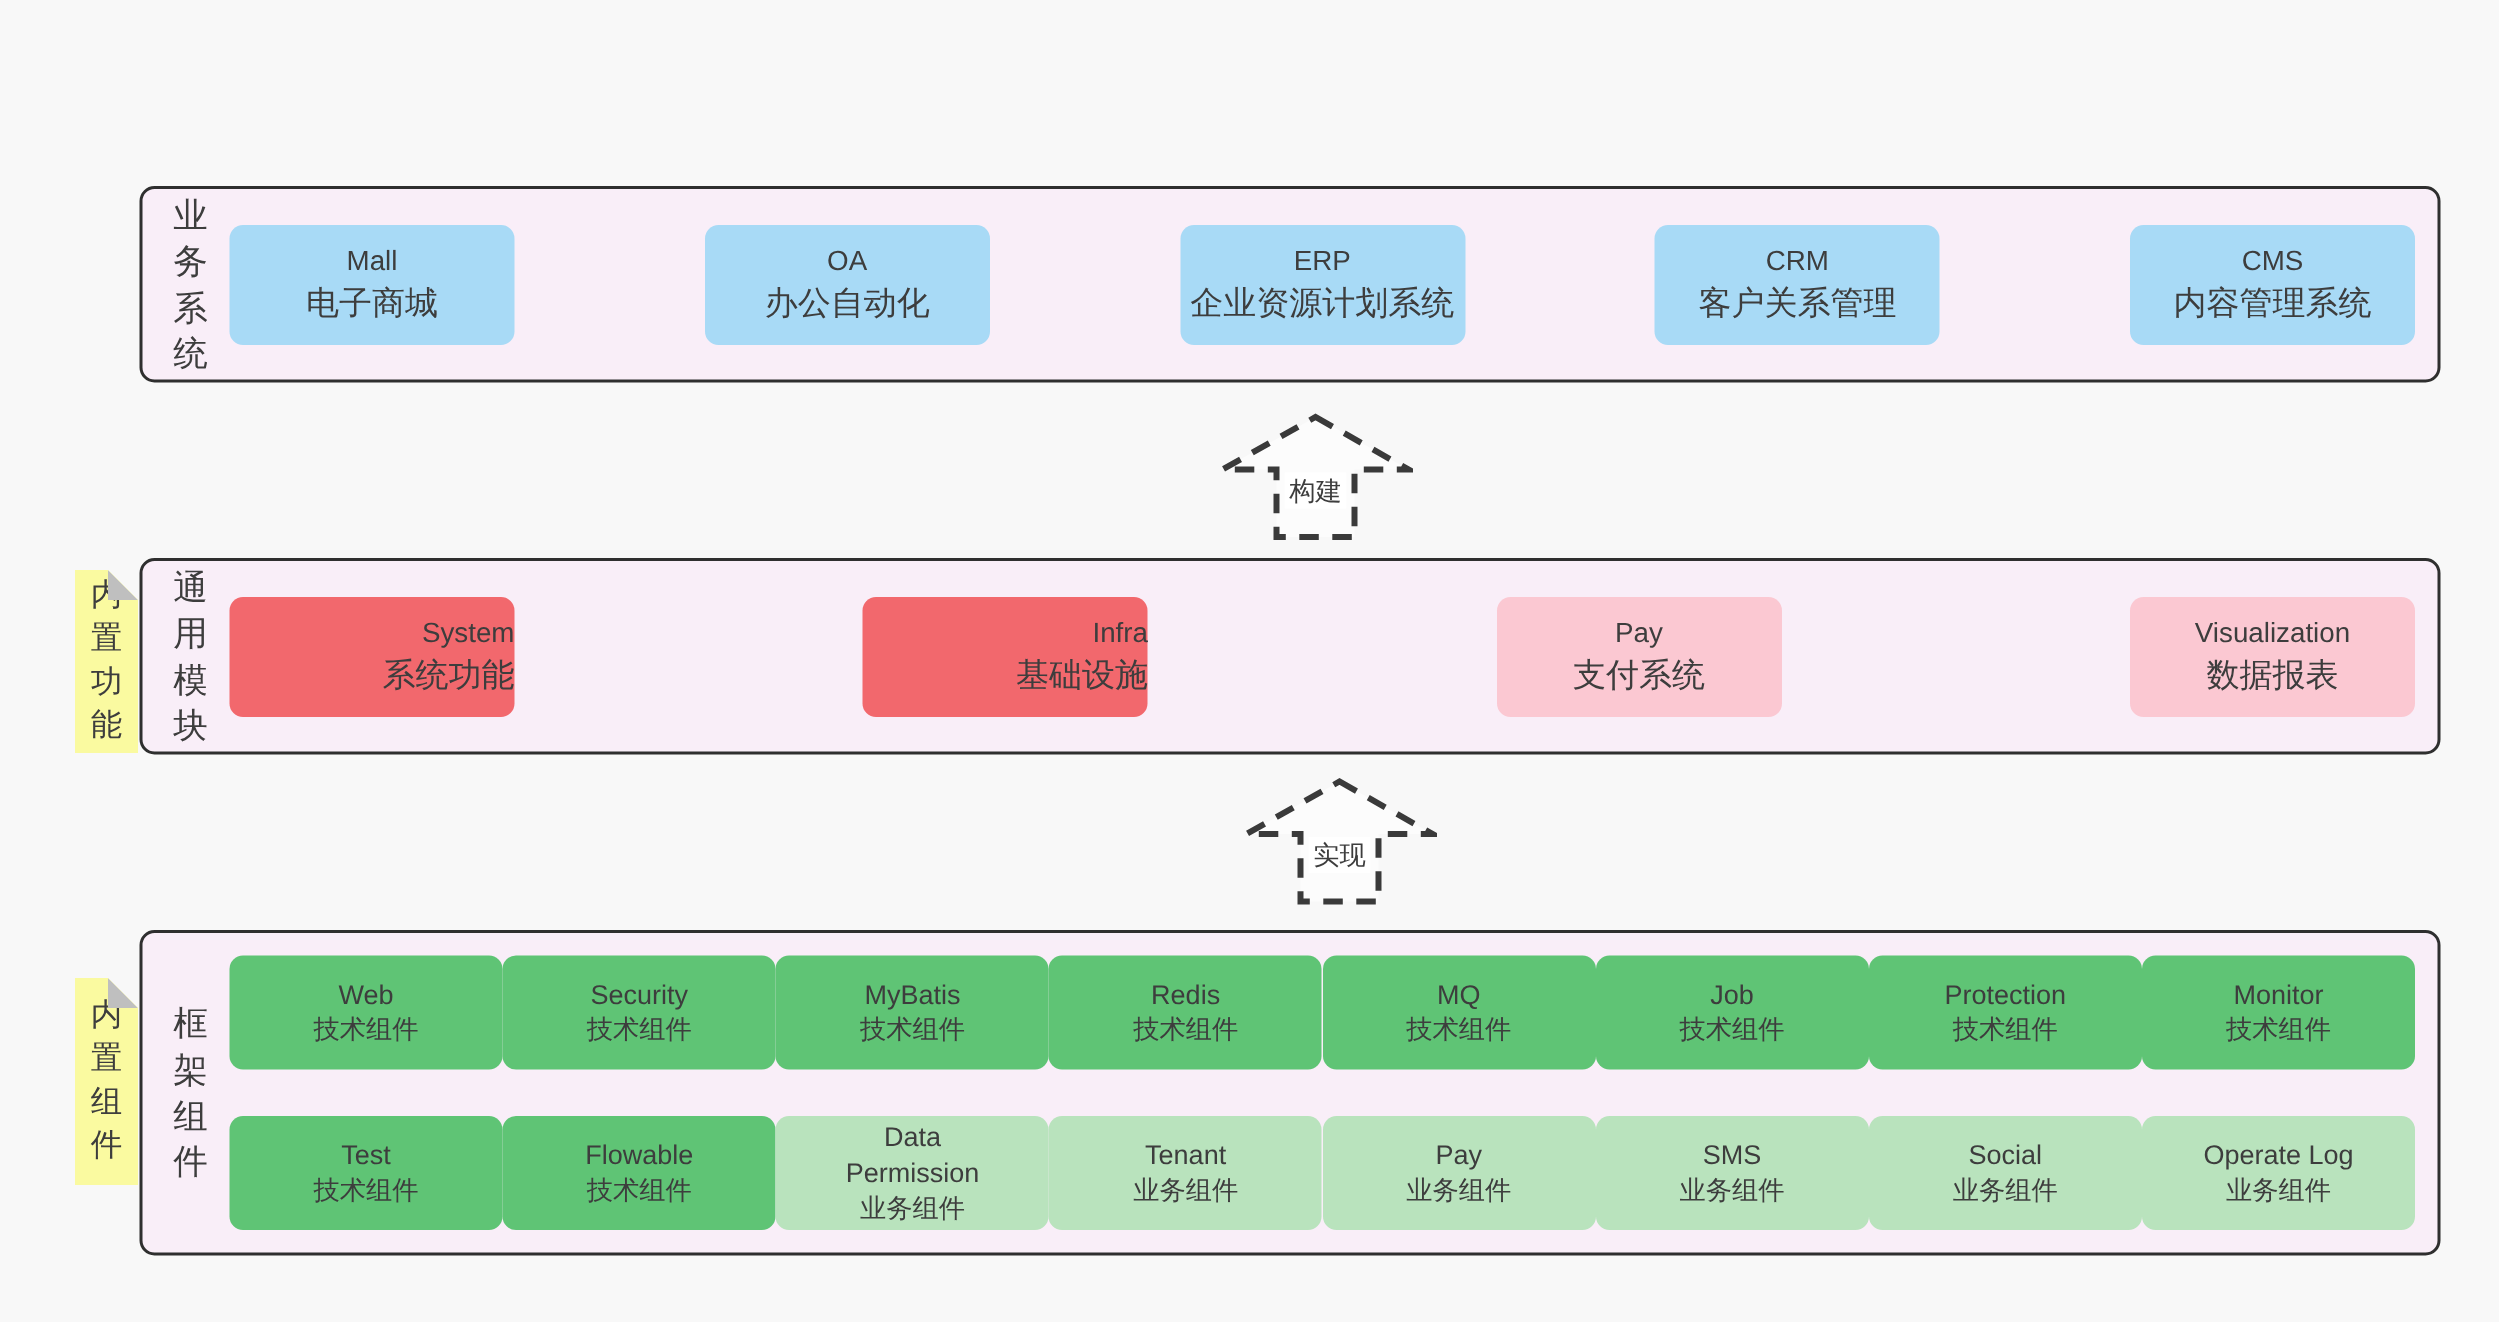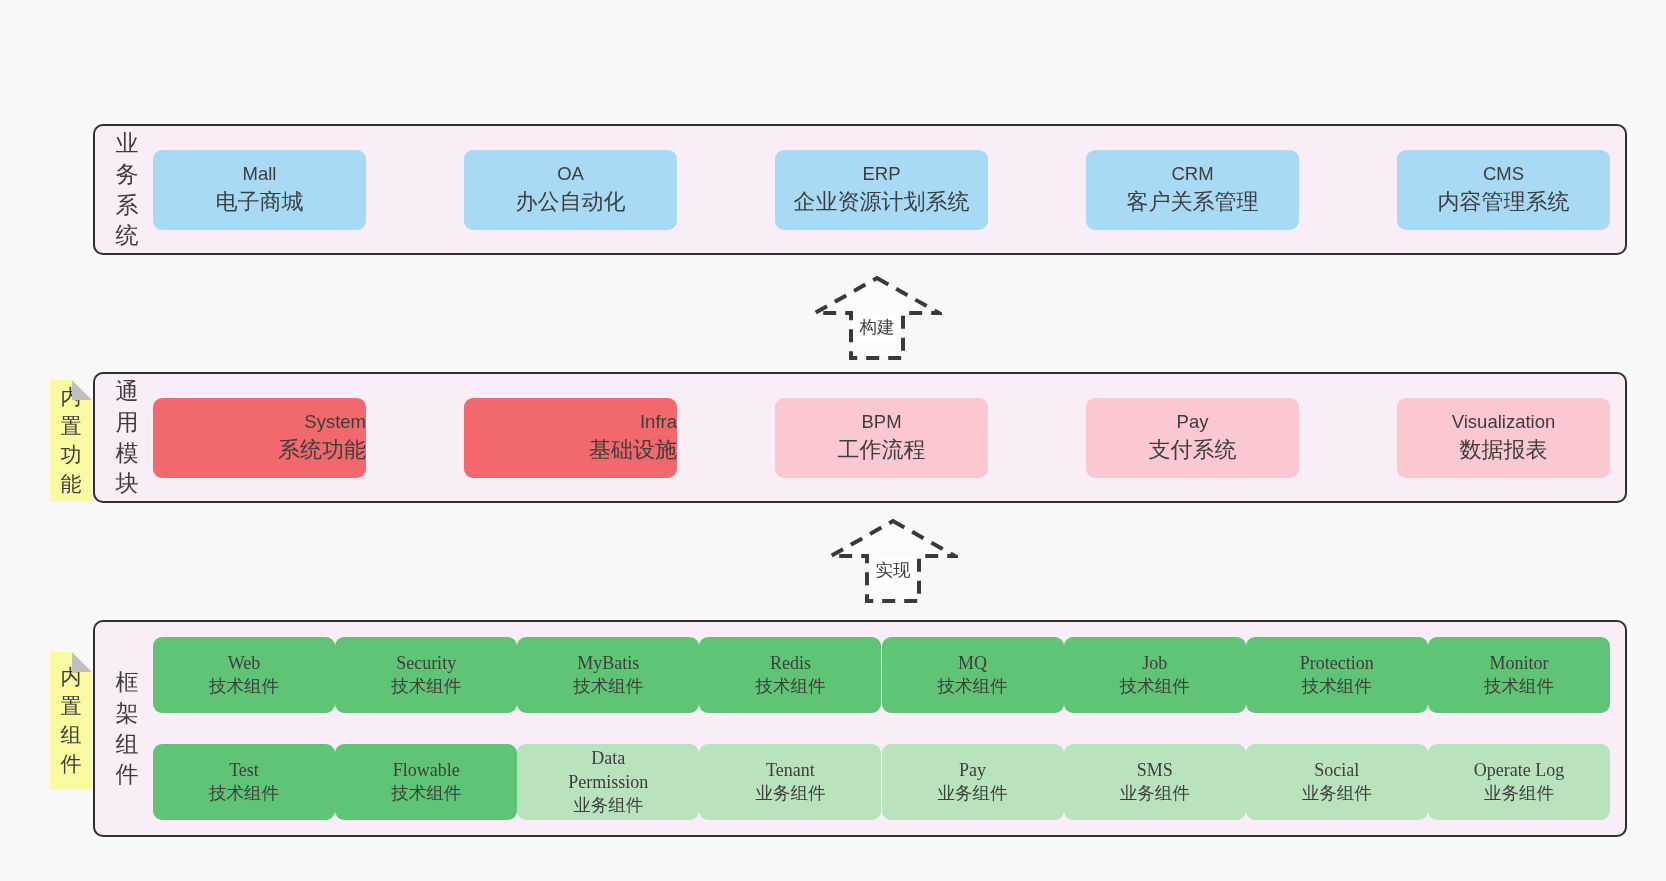--- a/index.html
+++ b/index.html
@@ -40,22 +40,22 @@
   }
   .boxes-col{
     flex:1;display:flex;flex-direction:column;gap:31px;
     padding:0 15px 0 8px;
   }
   .box{
     box-sizing:border-box;border-radius:9px;
     display:flex;flex-direction:column;justify-content:center;align-items:center;
     text-align:center;
   }
-  .wide{width:213px;height:80px;}
-  .narrow{width:182px;height:76px;font-family:Liberation Serif, serif;}
+  .wide{width:190px;height:80px;}
+  .narrow{width:182px;height:76px;}
   .blue{background:var(--c-blue);}
   .red{background:var(--c-red);align-items:flex-end;}
   .pink{background:var(--c-pink);}
   .green{background:var(--c-green);}
   .lightgreen{background:var(--c-lightgreen);}
   .box-name{font-size:18.5px;line-height:1.35;white-space:pre-line;}
   .box-sub{font-size:22px;line-height:1.35;}
   .narrow .box-name{font-size:18px;}
   .narrow .box-sub{font-size:17.5px;}
 
@@ -157,24 +157,20 @@
     <div class="boxes">
       <div class="box wide red">
         <div class="box-name">System</div>
         <div class="box-sub">系统功能</div>
       </div>
       <div class="box wide red">
         <div class="box-name">Infra</div>
         <div class="box-sub">基础设施</div>
       </div>
       <div class="box wide pink">
-        <div class="box-name">BPM</div>
-        <div class="box-sub">工作流程</div>
-      </div>
-      <div class="box wide pink">
         <div class="box-name">Pay</div>
         <div class="box-sub">支付系统</div>
       </div>
       <div class="box wide pink">
         <div class="box-name">Visualization</div>
         <div class="box-sub">数据报表</div>
       </div>
     </div>
   </div>
 

